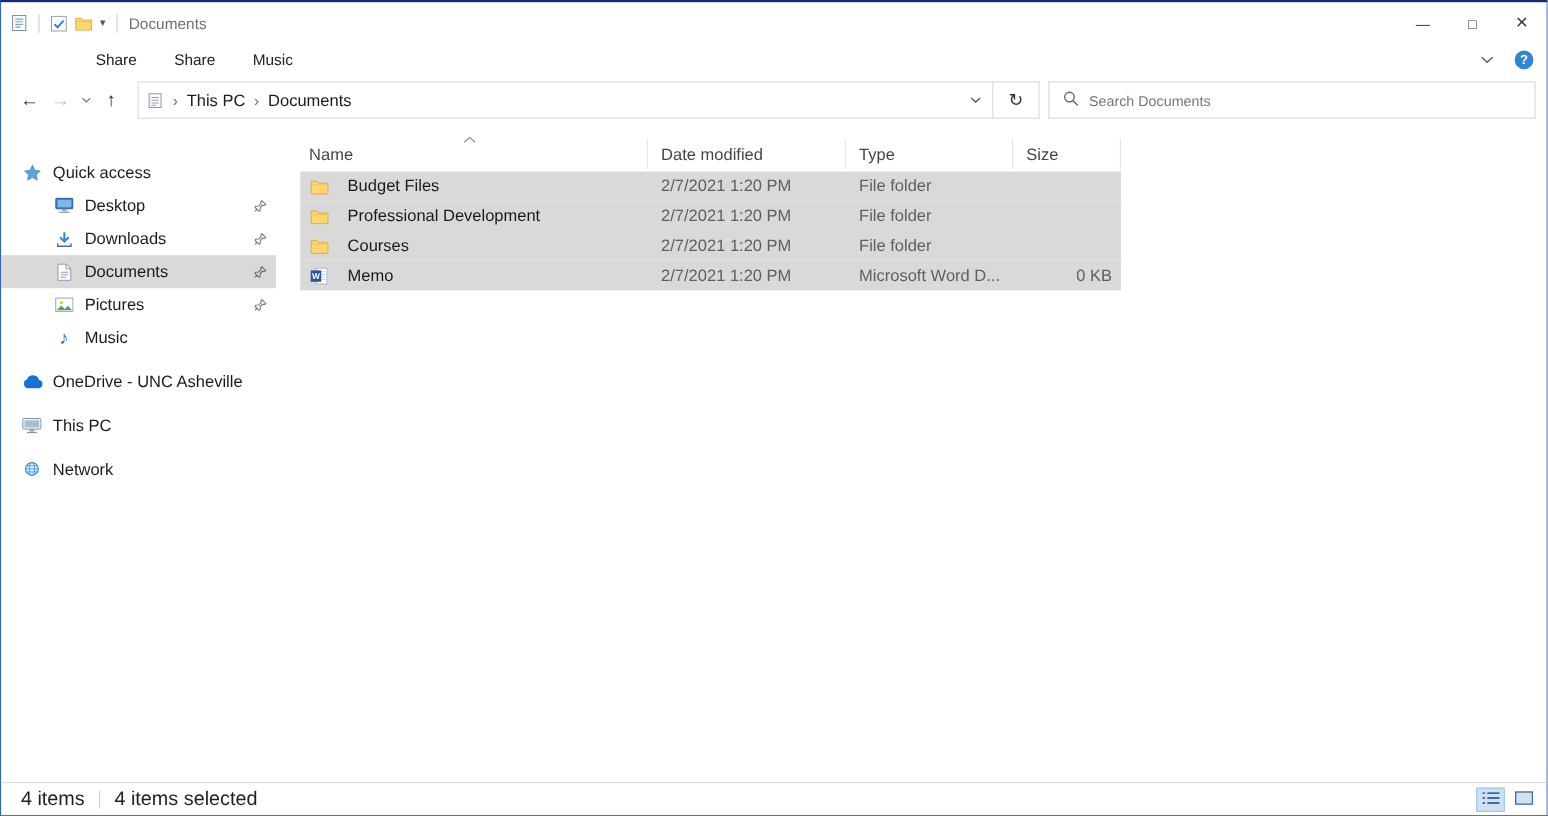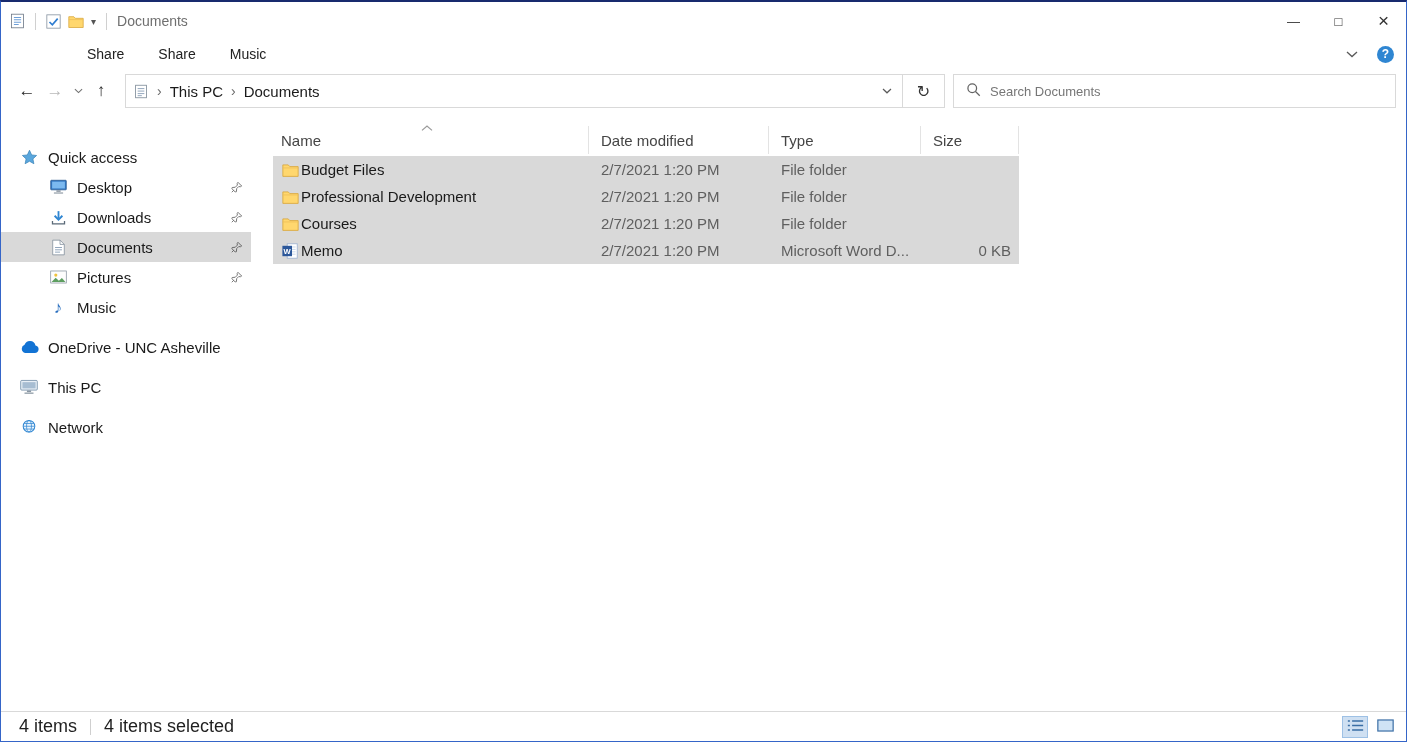--- a/index.html
+++ b/index.html
@@ -63,21 +63,21 @@
   .headcells { position:absolute; left:0; top:10px; bottom:0; display:flex; }
   .hcell { display:flex; align-items:center; padding-left:8px; border-right:1px solid #e3e3e3; }
   .hcell.name { width:316px; }
   .hcell.date { width:180px; padding-left:12px; }
   .hcell.type { width:152px; padding-left:12px; }
   .hcell.size { width:98px; padding-left:12px; }
   .rows { margin-left:22px; margin-top:2px; }
   .row { width:746px; height:27px; display:flex; align-items:center; }
   .row.selected { background:#d9d9d9; }
   .cell { display:flex; align-items:center; height:100%; }
-  .cell.name { width:316px; padding-left:8px; gap:2px; color:#1a1a1a; }
+  .cell.name { width:316px; padding-left:8px; gap:17px; color:#1a1a1a; }
   .cell.date { width:180px; padding-left:12px; color:#5f5f5f; }
   .cell.type { width:152px; padding-left:12px; color:#5f5f5f; white-space:nowrap; overflow:hidden; }
   .cell.size { width:98px; justify-content:flex-end; padding-right:8px; color:#5f5f5f; }
   .fileicon { display:flex; width:18px; justify-content:center; }
 
   
   .statusbar { height:30px; flex:0 0 30px; border-top:1px solid #d9d9d9; display:flex; align-items:center; padding-left:18px; font-size:18px; color:#1f1f1f; }
   .sb-div { width:1px; height:16px; background:#cfcfcf; margin:0 13px; }
   .view-btns { margin-left:auto; display:flex; gap:4px; margin-right:8px; }
   .vbtn { width:26px; height:22px; display:flex; align-items:center; justify-content:center; border:1px solid transparent; }

